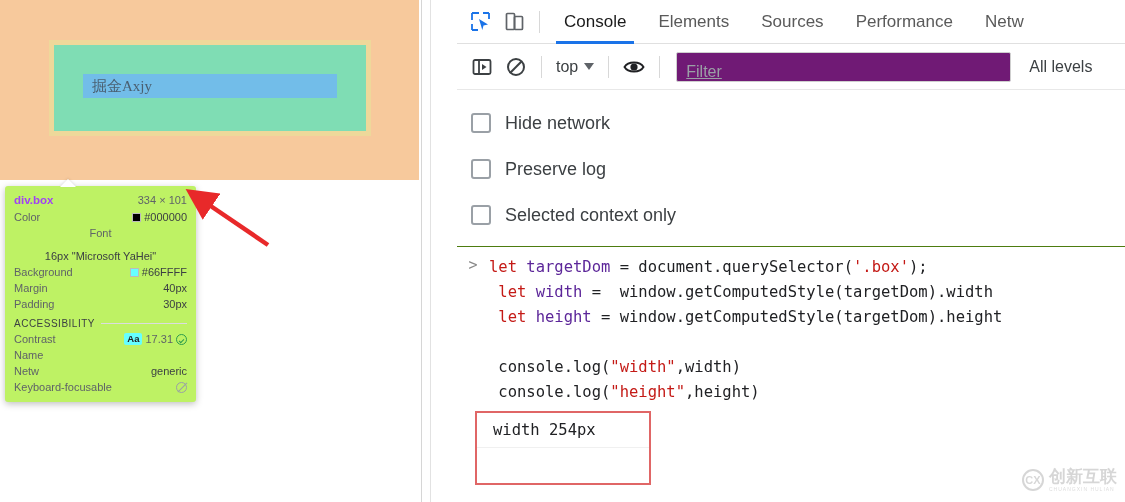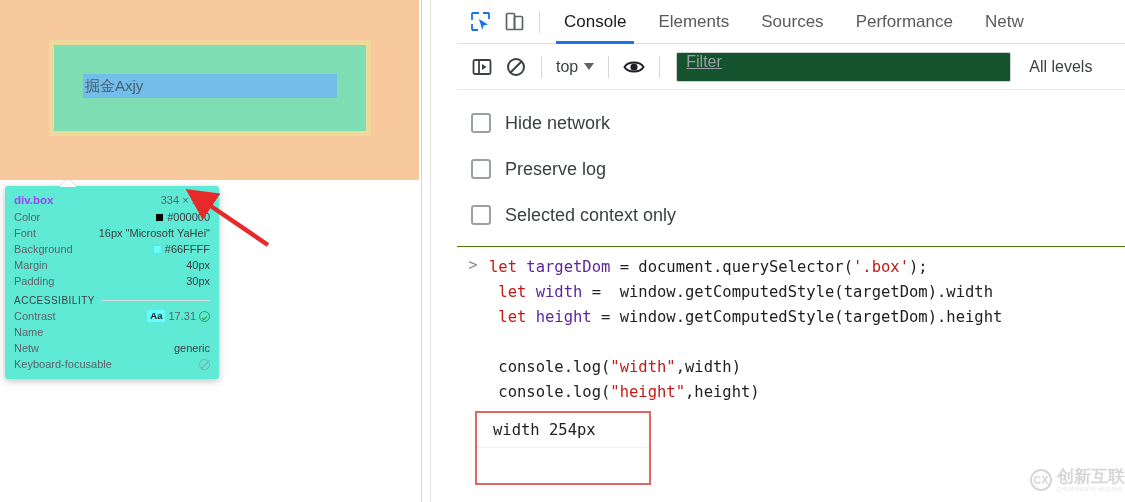--- a/index.html
+++ b/index.html
@@ -38,45 +38,45 @@
     width: 312px; height: 86px;
     background: #7FDDB4;
   }
   
   #hl-text {
     position: absolute; left: 83px; top: 74px;
     width: 254px; height: 24px;
     background: #72BDE9;
   }
   #hl-text span {
-    font-family: Liberation Sans, sans-serif;
+    font-family: Liberation Serif, serif;
     font-size: 15px;
     color: #4a5f70;
     line-height: 24px;
-    padding-left: 2px;
+    padding-left: 9px;
     letter-spacing: 0px;
   }
 
   
   #pane-divider {
     position: absolute; left: 421px; top: 0;
     width: 1px; height: 502px;
     background: #d6d6d6;
   }
   #pane-divider2 {
     position: absolute; left: 430px; top: 0;
     width: 1px; height: 502px;
     background: #e2e2e2;
   }
 
   
   #inspect-card {
     position: absolute; left: 5px; top: 186px;
-    width: 214px;
-    background: #5eead4;
+    width: 191px;
+    background: #bef264;
     border-radius: 3px;
     box-shadow: 0 2px 7px rgba(0,0,0,0.25);
     padding: 6px 9px 7px 9px;
     font-size: 11px;
     color: #5f6368;
     z-index: 5;
   }
   #inspect-card-arrow {
     position: absolute; left: 60px; top: 179px;
     width: 0; height: 0;
@@ -97,21 +97,21 @@
   .sel-tag { color: #a142f4; font-weight: bold; font-size: 11.5px; }
   .sel-dims { color: #5f6368; font-size: 11px; text-align: center; }
   .card-key { color: #5f6368; }
   .card-val { color: #3c4043; display:flex; align-items:center; gap:3px; }
   .swatch {
     display:inline-block; width:9px; height:9px;
     border:1px solid #bbb; vertical-align:middle;
   }
   .sw-black { background:#000000; }
   .sw-cyan  { background:#66FFFF; }
-  .font-line { display:flex; gap:7px; }
+  .font-line { display:flex; gap:7px;flex-direction:column; }
   .font-val { color:#3c4043; }
   .a11y-head {
     display:flex; align-items:center; gap:6px;
     margin-top: 6px; margin-bottom: 2px;
     color:#3c4043; font-size:10px; letter-spacing:0.5px;
   }
   .a11y-head .rule { flex:1; height:1px; background:#dadce0; }
   .aa-chip {
     background:#66FFFF; color:#202124;
     font-size:9.5px; font-weight:bold;
@@ -201,22 +201,22 @@
   }
   .caret-down {
     width:0;height:0;
     border-left:5px solid transparent;
     border-right:5px solid transparent;
     border-top:7px solid #5f6368;
   }
   #filter-input {
     width: 335px; height: 30px;
     border:1px solid #cfcfcf; border-radius:2px;
-    background:#14532d;
-    display:flex; align-items:flex-start;
+    background:#701a75;
+    display:flex; align-items:flex-end;
     padding-left:9px;
     font-size:16px; color:#9aa0a6;
     margin-left: 8px;
     text-decoration: underline;
   }
   #levels {
     font-size:16px; color:#3c4043;
     margin-left: 18px; white-space:nowrap;
   }
 
@@ -281,21 +281,21 @@
     padding-left: 16px;
     font-family: "DejaVu Sans Mono", "Liberation Mono", monospace;
     font-size: 15.5px;
     color: #202124;
     border-bottom: 1px solid #f0f0f0;
   }
   .out-row:last-child { border-bottom: none; }
 
   
   #watermark {
-    position:absolute; right: 0; bottom: 10px;
+    position:absolute; right: 8px; bottom: 10px;
     display:flex; align-items:center; gap:5px;
     opacity: 0.30;
     z-index: 9;
   }
   #wm-text {
     font-size:17px; color:#7a7a7a; font-weight:bold;
     line-height: 1;
   }
   #wm-sub { font-size:5px; color:#8a8a8a; letter-spacing:1px; line-height:1; margin-top:2px;}
   #wm-logo {

